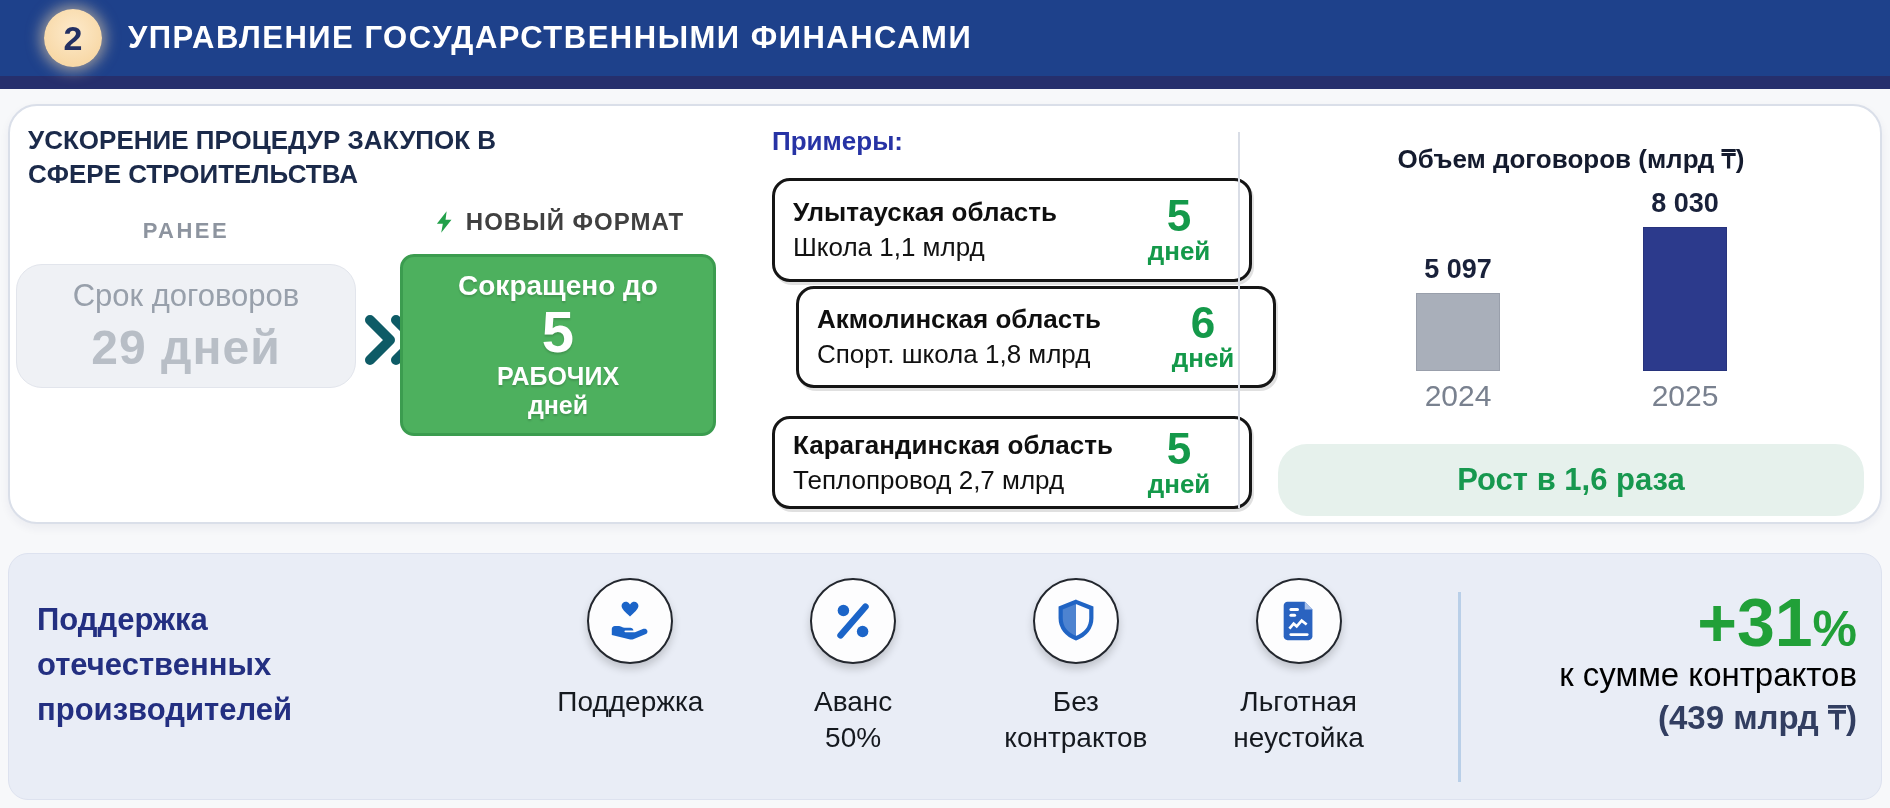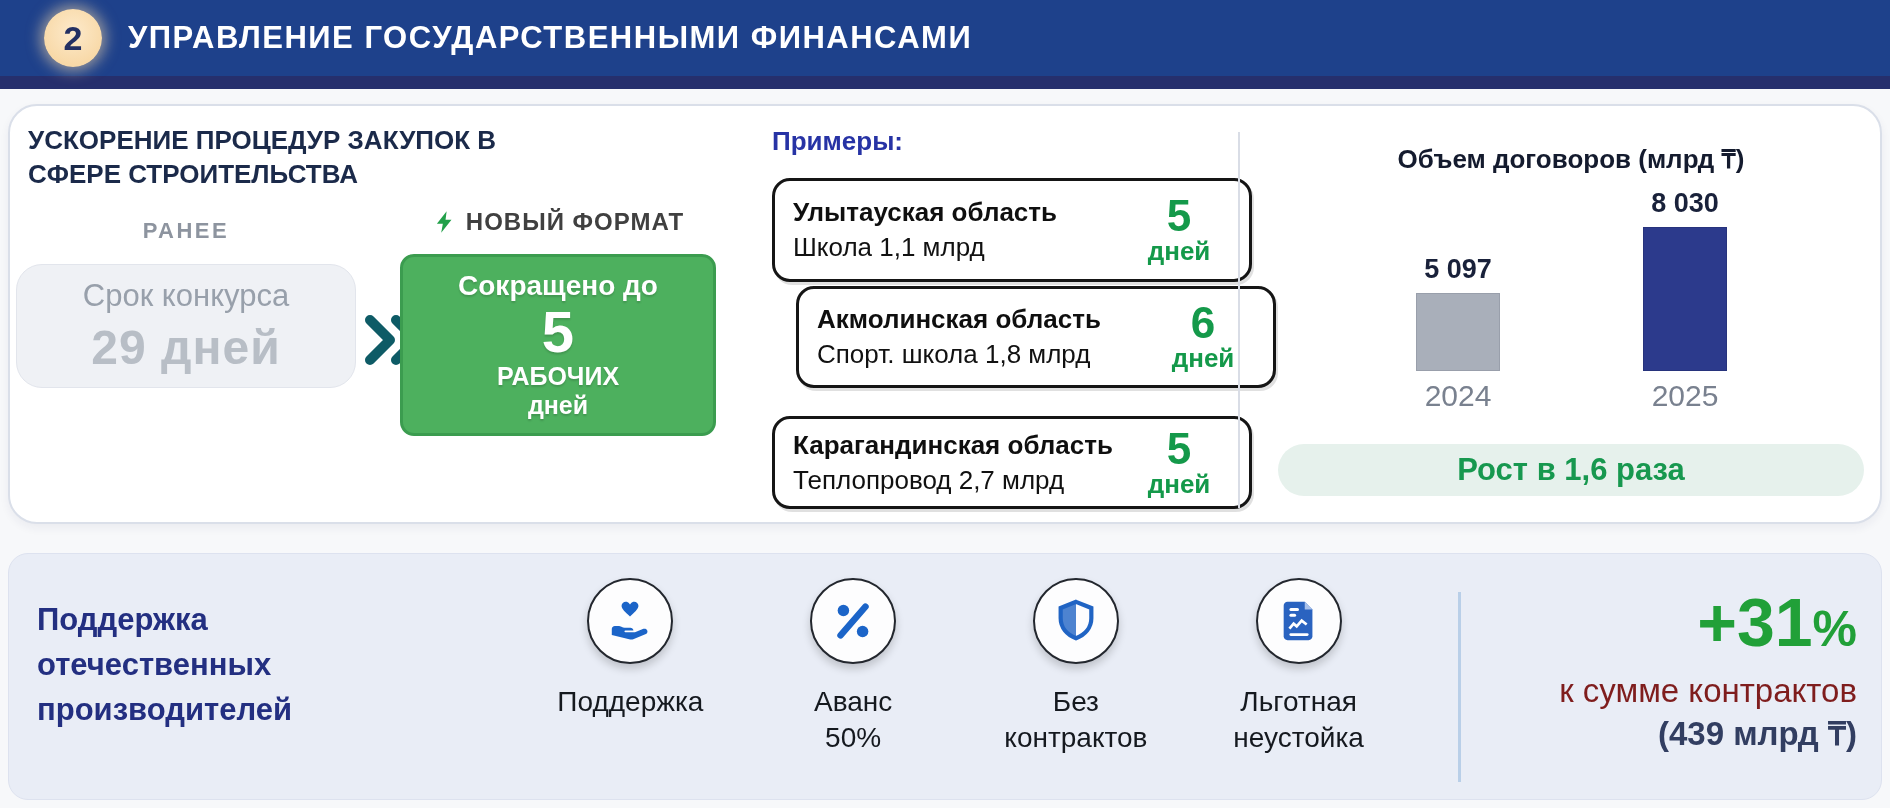--- a/index.html
+++ b/index.html
@@ -64,21 +64,21 @@
                  font-size:26px; font-weight:bold; color:#141b2e; }
   .chart-area { position:absolute; left:1248px; top:0; width:626px; height:420px; }
   .bar-group { position:absolute; bottom:155px; width:84px; display:flex; flex-direction:column;
                align-items:center; }
   .bg-1 { left:158px; } .bg-2 { left:358px;margin-left:27px; }
   .bar-value { font-size:27px; font-weight:bold; color:#19213a; margin-bottom:8px; }
   .bar { width:84px; }
   .bar-gray { height:78px; background:#a9afba; border:1px solid #999fab; }
   .bar-navy { height:144px; background:#2c3a8c; border:1px solid #27337c; }
   .bar-year { position:absolute; top:100%; margin-top:8px; font-size:30px; color:#79818f; }
-  .growth-pill { position:absolute; left:1268px; top:338px; width:586px; height:52px; background:#e6f1ec;
+  .growth-pill { position:absolute; left:1268px; top:338px; width:586px; height:72px; background:#e6f1ec;
                  border-radius:29px; display:flex; align-items:center; justify-content:center;
                  font-size:31px; font-weight:bold; color:#17984f; }
 
   
   .bottom-card { position:absolute; left:8px; top:553px; width:1874px; height:247px; background:#e9edf6;
                  border:1px solid #dde2ef; border-radius:20px; }
   .support-title { position:absolute; left:28px; top:44px; width:330px; font-size:31px; font-weight:bold;
                    color:#232f81; line-height:1.45; }
   .features { position:absolute; left:510px; top:24px; width:891px; display:flex;
               justify-content:space-between; }
@@ -87,39 +87,39 @@
                     border:2px solid #23272e; box-shadow:0 5px 8px rgba(0,0,0,.18);
                     display:flex; align-items:center; justify-content:center; }
   .feature-circle svg { width:46px; height:46px; }
   .feature-label { margin-top:20px; font-size:28px; color:#15191f; text-align:center;
                    line-height:1.3; white-space:pre-line; }
   .divider-v2 { position:absolute; left:1449px; top:38px; width:3px; height:190px; background:#b9cfe8; }
   .result { position:absolute; right:24px; top:34px; width:430px; text-align:right; }
   .result-percent { color:#21a038; font-weight:bold; line-height:1; }
   .result-percent .big { font-size:68px; }
   .result-percent .small { font-size:50px; }
-  .result-line1 { margin-top:16px; font-size:33px; color:#7f1d1d; }
+  .result-line1 { margin-top:0; font-size:33px; color:#000000; }
   .result-line2 { font-size:33px; font-weight:bold; color:#323e61; }
 </style>
 </head>
 <body>
 
 <div class="top-bar"></div>
 <div class="top-strip"></div>
 <div class="badge-circle">2</div>
 <div class="top-title">УПРАВЛЕНИЕ ГОСУДАРСТВЕННЫМИ ФИНАНСАМИ</div>
 
 <div class="main-card">
 
   <div class="proc-title">УСКОРЕНИЕ ПРОЦЕДУР ЗАКУПОК В СФЕРЕ СТРОИТЕЛЬСТВА</div>
 
   <div class="ranee-label">РАНЕЕ</div>
 
   <div class="gray-card">
-    <div class="g1">Срок конкурса</div>
+    <div class="g1">Срок договоров</div>
     <div class="g2">29 дней</div>
   </div>
 
   <svg class="fast-arrow" viewBox="0 0 66 60">
     <path d="M10 10 L30 30 L10 50" fill="none" stroke="#0e5b66" stroke-width="10" stroke-linecap="round" stroke-linejoin="round"></path>
     <path d="M36 10 L56 30 L36 50" fill="none" stroke="#0e5b66" stroke-width="10" stroke-linecap="round" stroke-linejoin="round"></path>
   </svg>
 
   <div class="new-label">
     <svg viewBox="0 0 24 24" fill="#22a04a">

